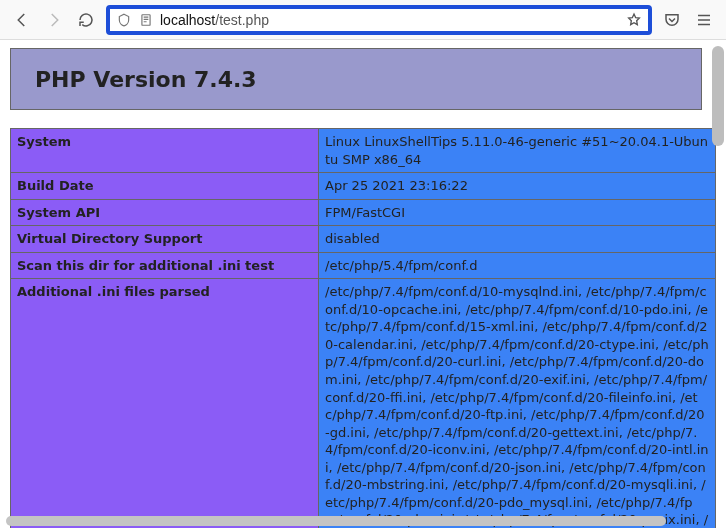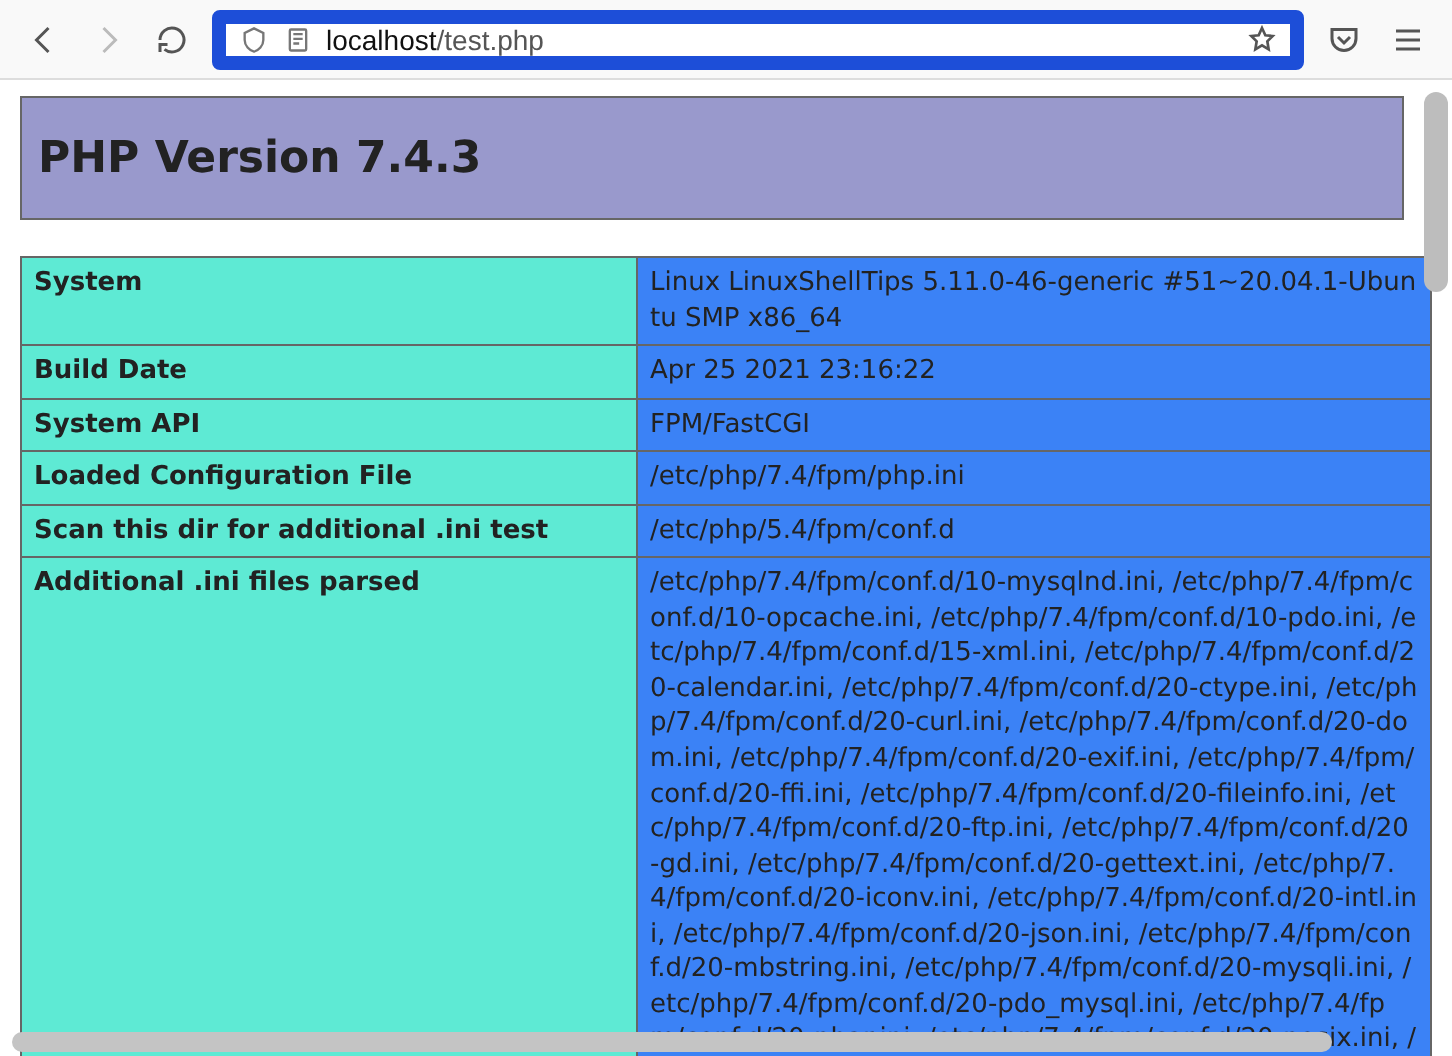--- a/index.html
+++ b/index.html
@@ -12,21 +12,21 @@
     gap: 8px;
     padding: 0 10px;
     border-bottom: 1px solid #ddd;
     background: #f9f9f9;
   }
   .nav-btn { width: 24px; height: 24px; display: flex; align-items: center; justify-content: center; color: #555; }
   .nav-btn.disabled { color: #bbb; }
   .urlbar {
     flex: 1;
     height: 30px;
-    border: 7px solid #1d4ed8;
+    border: 4px solid #1d4ed8;
     border-radius: 4px;
     display: flex;
     align-items: center;
     padding: 0 6px;
     gap: 6px;
     background: #fff;
   }
   .url-icon { width: 16px; height: 16px; display: flex; align-items: center; justify-content: center; color: #555; }
   .url-text { font-size: 14px; color: #555; }
   .url-host { color: #111; }
@@ -60,21 +60,21 @@
     bottom: 2px;
     width: 660px;
     height: 10px;
     background: #c4c4c4;
     border-radius: 6px;
   }
 
   .header-box {
     background: #99c;
     border: 1px solid #666;
-    padding: 8px 8px;
+    padding: 8px 24px;
     height: 62px;
     display: flex;
     align-items: center;
     margin-bottom: 18px;
     margin-right: 14px;
   }
   .header-box h1 {
     font-size: 22px;
     font-weight: bold;
     color: #222;
@@ -88,21 +88,21 @@
   }
   table.phpinfo td {
     border: 1px solid #666;
     padding: 4px 6px;
     vertical-align: top;
     font-size: 13px;
     line-height: 1.35;
     overflow: hidden;
   }
   td.e {
-    background: #5eead4;
+    background: #8b5cf6;
     font-weight: bold;
     width: 308px;
     margin-top: 44px;
   }
   td.v {
     background: #3b82f6;
     word-break: break-all;
   }
 
   svg { display: block; }
@@ -181,22 +181,22 @@
         </tr>
         <tr>
           <td class="e">Build Date</td>
           <td class="v">Apr 25 2021 23:16:22</td>
         </tr>
         <tr>
           <td class="e">System API</td>
           <td class="v">FPM/FastCGI</td>
         </tr>
         <tr>
-          <td class="e">Loaded Configuration File</td>
-          <td class="v">/etc/php/7.4/fpm/php.ini</td>
+          <td class="e">Virtual Directory Support</td>
+          <td class="v">disabled</td>
         </tr>
         <tr>
           <td class="e">Scan this dir for additional .ini test</td>
           <td class="v">/etc/php/5.4/fpm/conf.d</td>
         </tr>
         <tr>
           <td class="e">Additional .ini files parsed</td>
           <td class="v">/etc/php/7.4/fpm/conf.d/10-mysqlnd.ini, /etc/php/7.4/fpm/conf.d/10-opcache.ini, /etc/php/7.4/fpm/conf.d/10-pdo.ini, /etc/php/7.4/fpm/conf.d/15-xml.ini, /etc/php/7.4/fpm/conf.d/20-calendar.ini, /etc/php/7.4/fpm/conf.d/20-ctype.ini, /etc/php/7.4/fpm/conf.d/20-curl.ini, /etc/php/7.4/fpm/conf.d/20-dom.ini, /etc/php/7.4/fpm/conf.d/20-exif.ini, /etc/php/7.4/fpm/conf.d/20-ffi.ini, /etc/php/7.4/fpm/conf.d/20-fileinfo.ini, /etc/php/7.4/fpm/conf.d/20-ftp.ini, /etc/php/7.4/fpm/conf.d/20-gd.ini, /etc/php/7.4/fpm/conf.d/20-gettext.ini, /etc/php/7.4/fpm/conf.d/20-iconv.ini, /etc/php/7.4/fpm/conf.d/20-intl.ini, /etc/php/7.4/fpm/conf.d/20-json.ini, /etc/php/7.4/fpm/conf.d/20-mbstring.ini, /etc/php/7.4/fpm/conf.d/20-mysqli.ini, /etc/php/7.4/fpm/conf.d/20-pdo_mysql.ini, /etc/php/7.4/fpm/conf.d/20-phar.ini, /etc/php/7.4/fpm/conf.d/20-posix.ini, /etc/php/7.4/fpm/conf.d/20-readline.ini, /etc/php/7.4/fpm/conf.d/20-shmop.ini, /etc/php/7.4/fpm/conf.d/20-simplexml.ini, /etc/php/7.4/fpm/conf.d/20-soap.ini, /etc/php/7.4/fpm/conf.d/20-sockets.ini, /etc/php/7.4/fpm/conf.d/20-sysvmsg.ini, /etc/php/7.4/fpm/conf.d/20-sysvsem.ini, /etc/php/7.4/fpm/conf.d/20-sysvshm.ini, /etc/php/7.4/fpm/conf.d/20-tokenizer.ini</td>
         </tr>
       </tbody>

